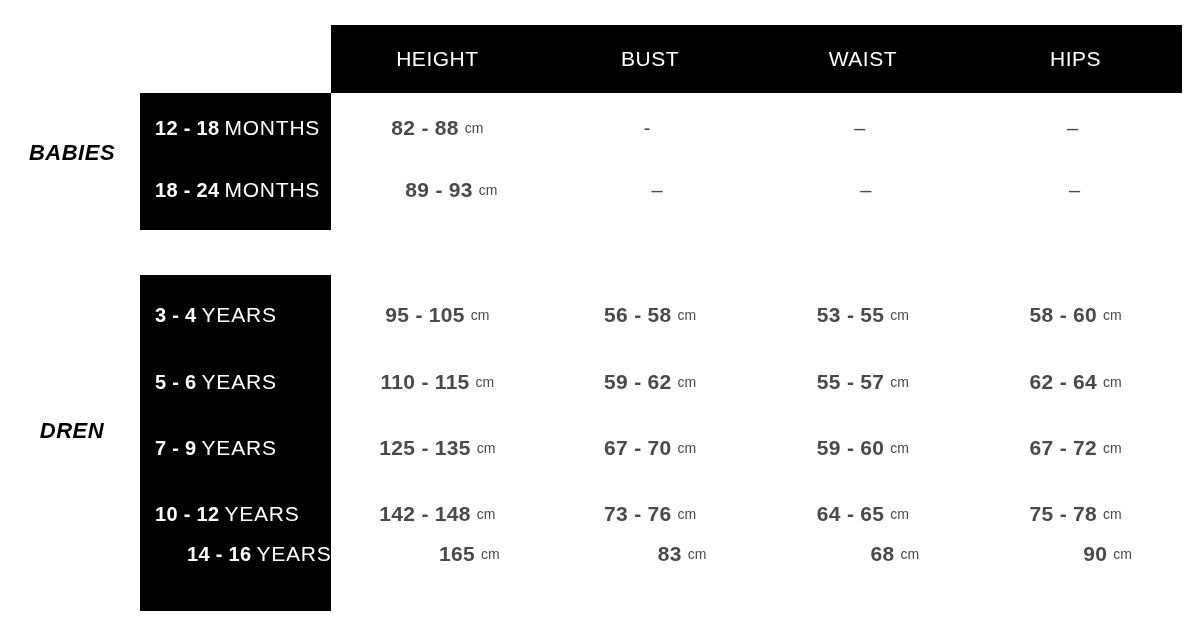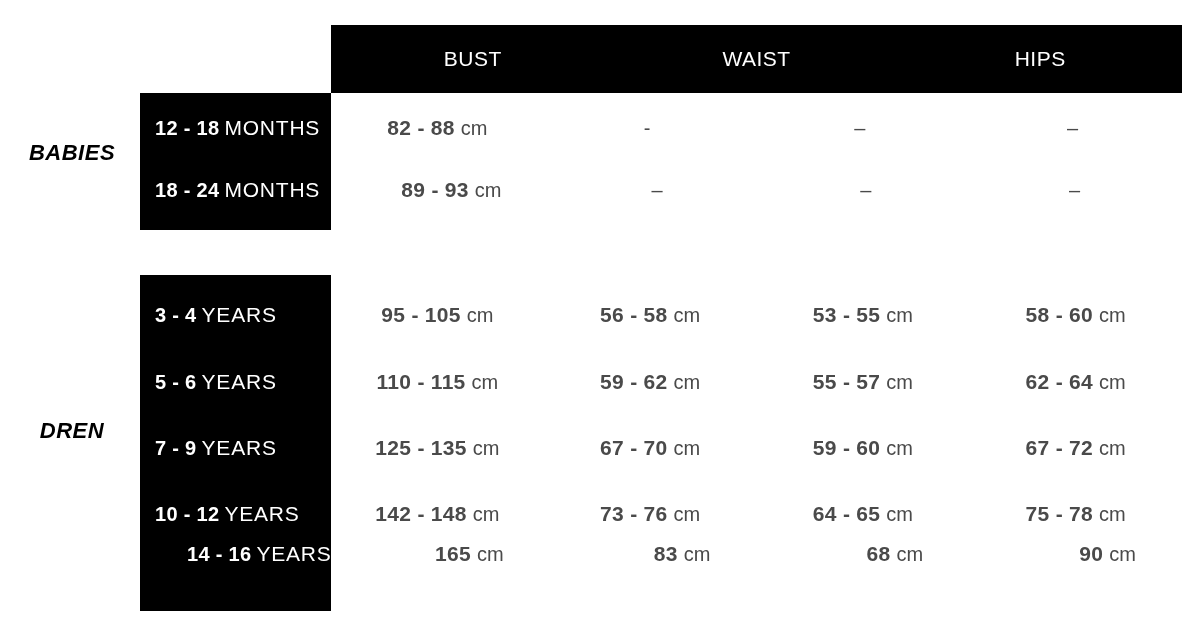--- a/index.html
+++ b/index.html
@@ -117,21 +117,21 @@
     justify-content: center;
     color: #4a4a4a;
     white-space: nowrap;
   }
   .cell .val {
     font-size: 21px;
     font-weight: bold;
     letter-spacing: 0.3px;
   }
   .cell .cm {
-    font-size: 20px;
+    font-size: 14px;
     font-weight: 400;
     margin-left: 6px;
     text-align: right;
   }
   .cell.dash .val {
     font-weight: 400;
     font-size: 20px;
     color: #4a4a4a;
   }
 
@@ -148,20 +148,21 @@
   
   .cell.single { justify-content: center; }
 </style>
 </head>
 <body>
 
 <div class="chart">
 
   <div class="header-bar"></div>
   <div class="header-cells">
+    <div class="header-cell">HEIGHT</div>
     <div class="header-cell">BUST</div>
     <div class="header-cell">WAIST</div>
     <div class="header-cell">HIPS</div>
   </div>
 
   <div class="group-label" id="babies-label">BABIES</div>
   <div class="size-block" id="babies-block"></div>
 
   <div class="row" id="row-b0">
     <div class="row-size">

